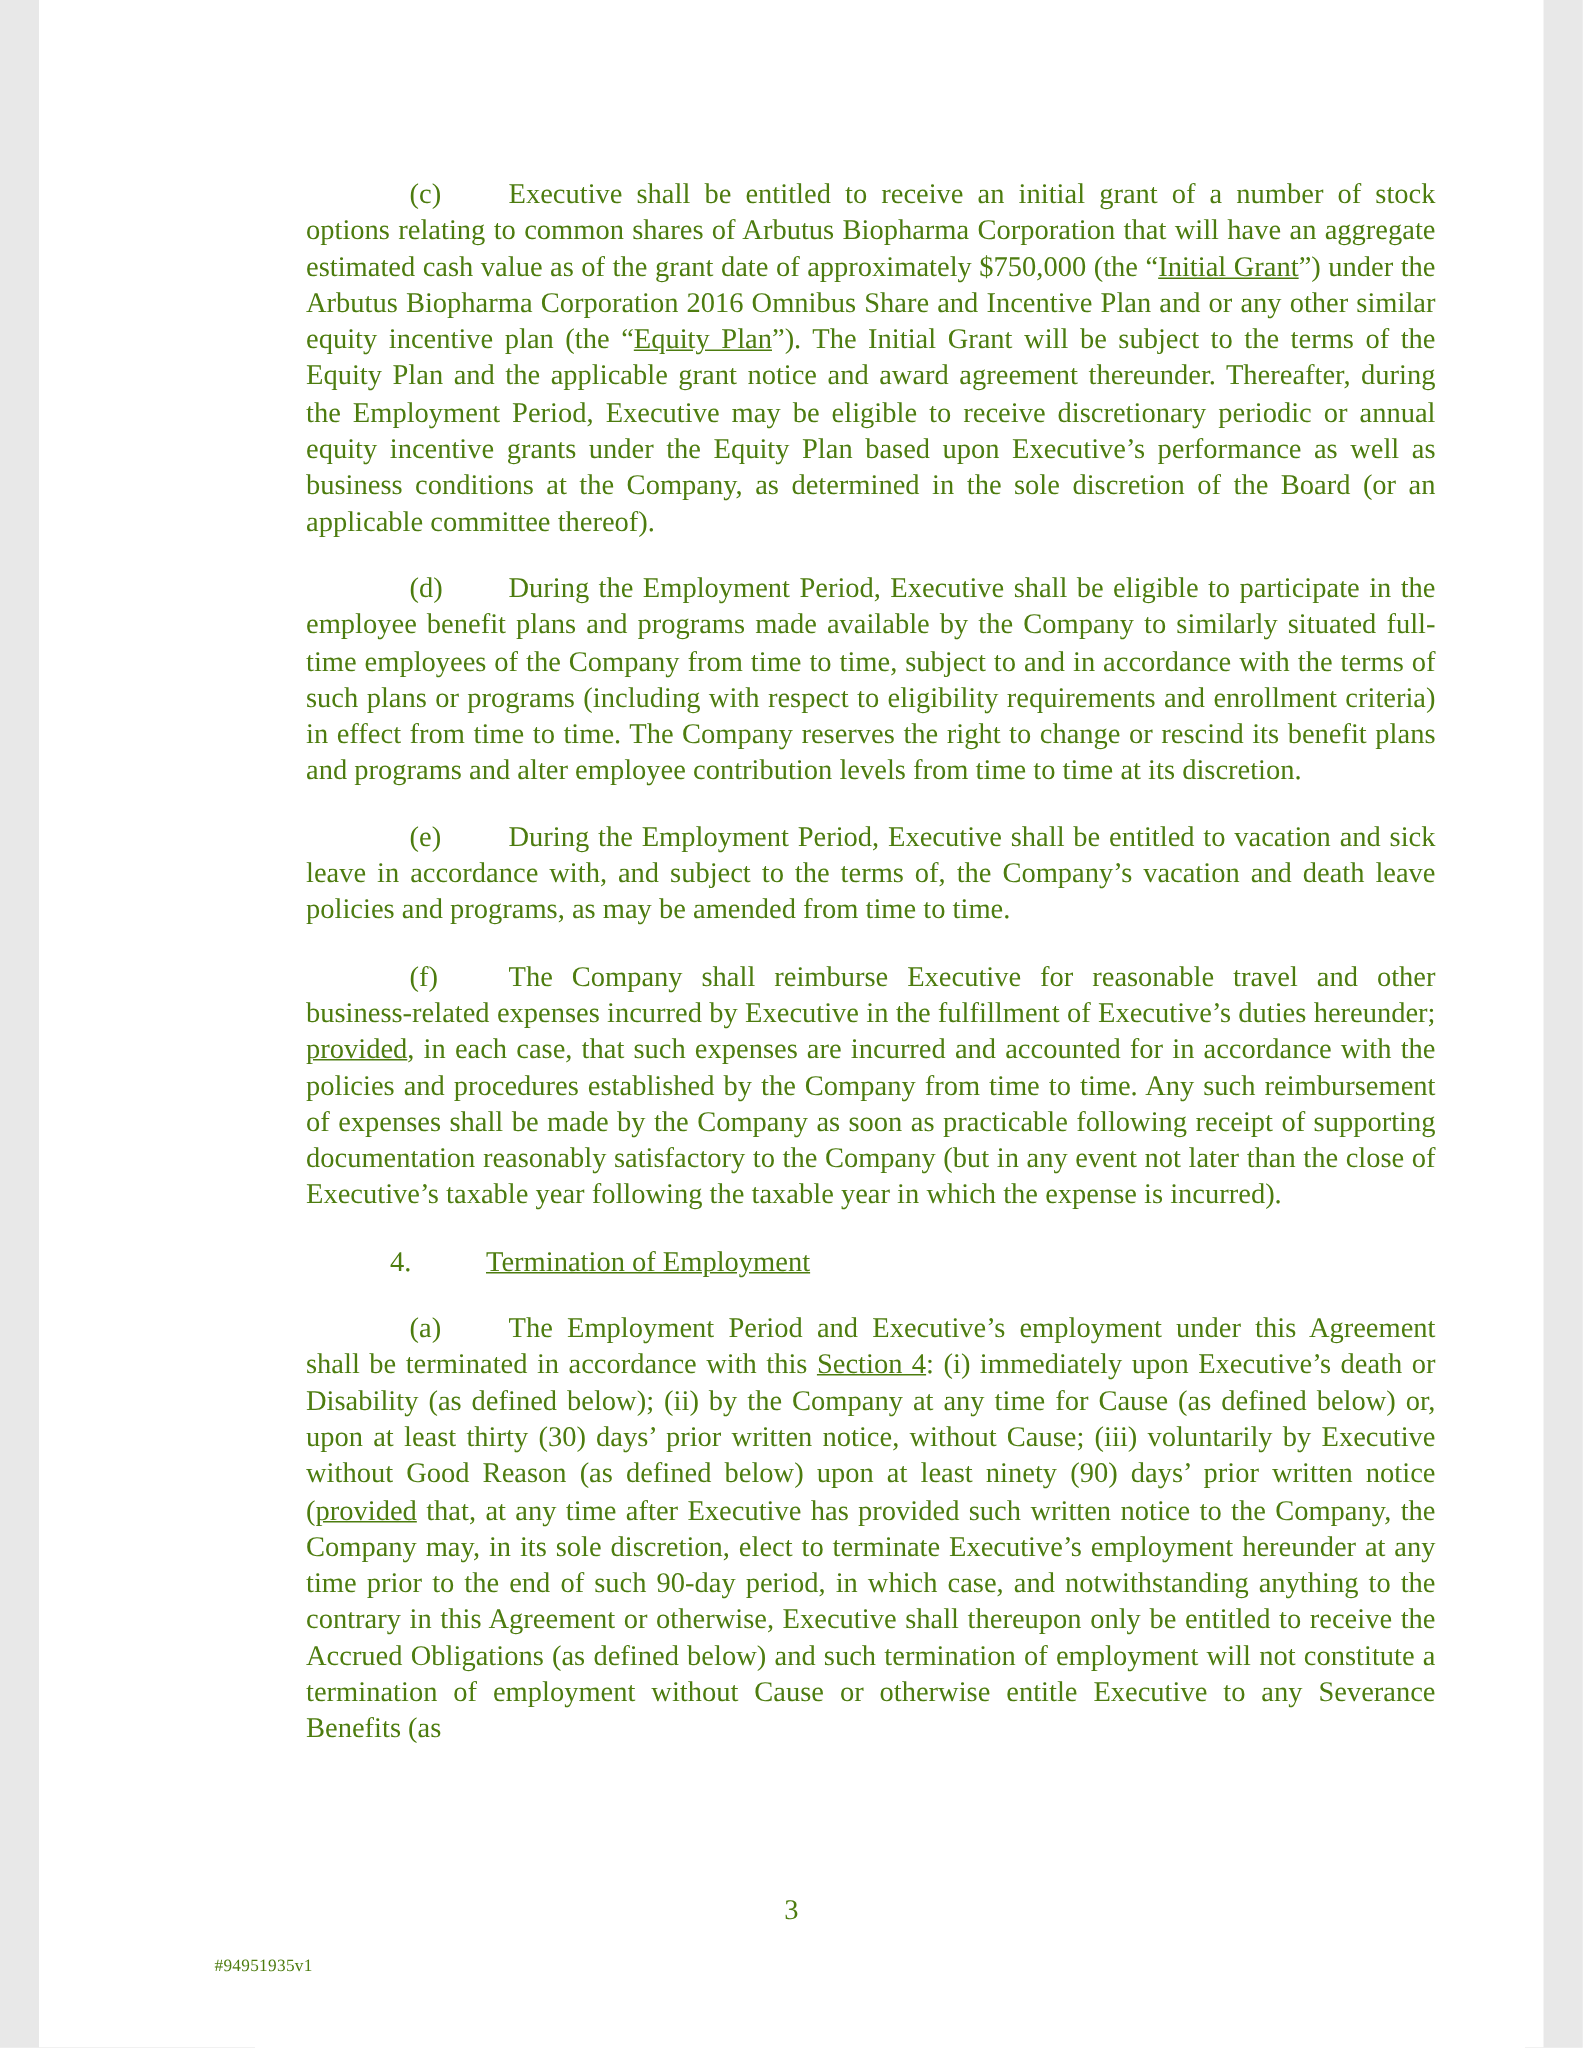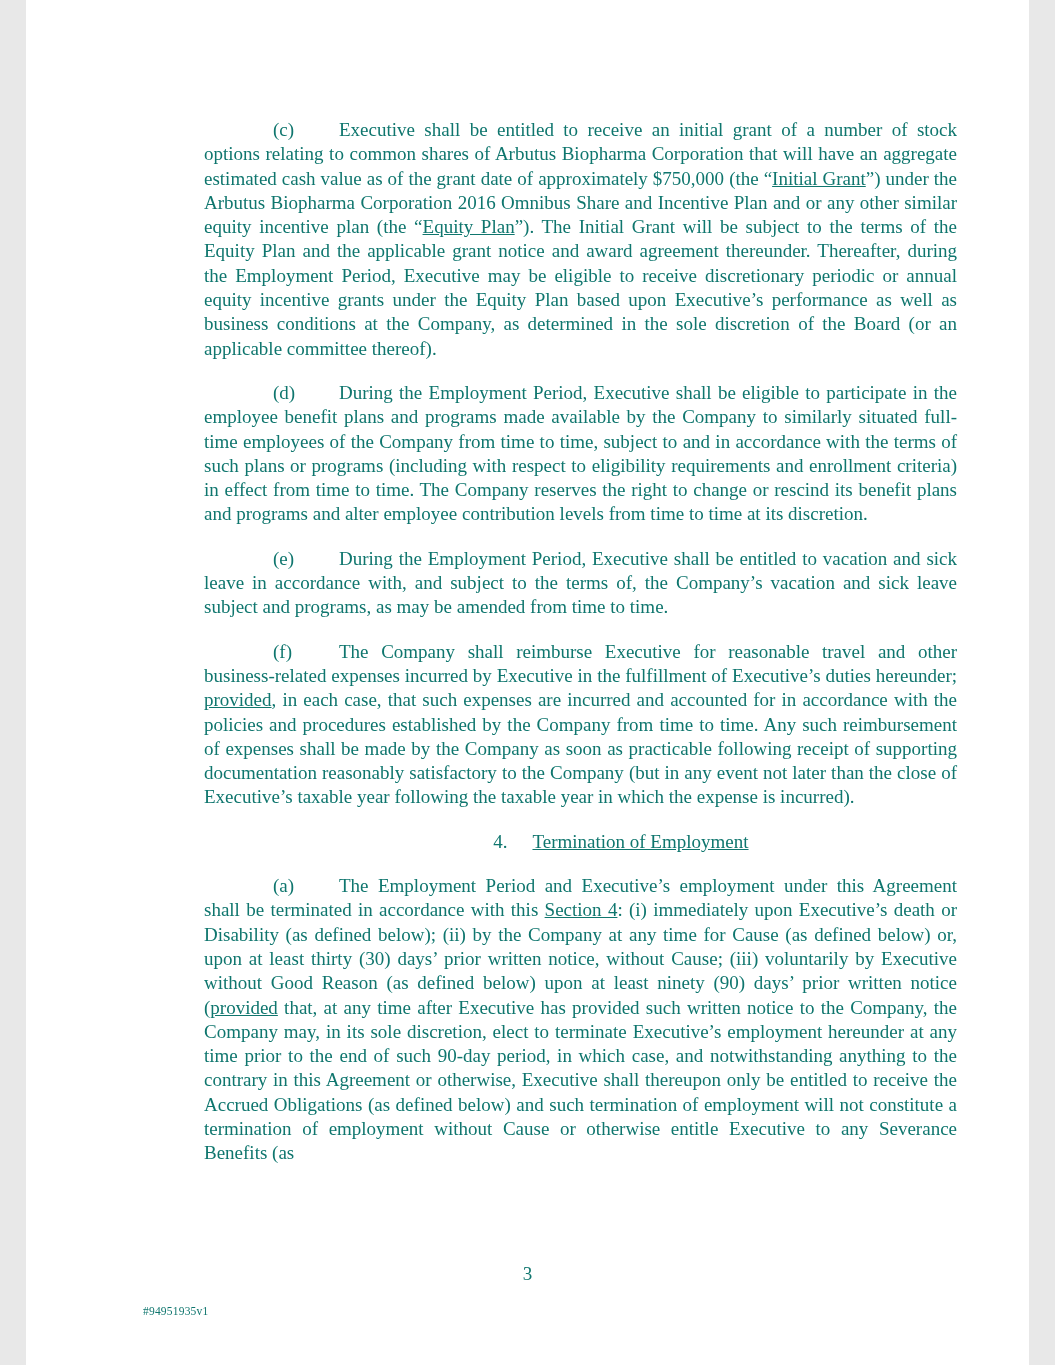--- a/index.html
+++ b/index.html
@@ -6,42 +6,42 @@
   html, body { background: #e8e8e8; }
   .page {
     position: relative;
     width: 1003px;
     height: 1365px;
     margin: 0 auto;
     background: #ffffff;
     font-family: "Liberation Serif", "DejaVu Serif", serif;
     font-size: 19px;
     line-height: 24.3px;
-    color: #0f766e;
+    color: #4d7c0f;
     overflow: hidden;
   }
   .content {
     position: absolute;
     left: 178px;
     top: 118px;
     width: 753px;
   }
   .para {
     text-align: justify;
     margin-bottom: 20px;
   }
   .para-label {
     display: inline-block;
     margin-left: 69px;
     width: 66px;
   }
   .u { text-decoration: underline; }
   .heading {
     margin-bottom: 20px;
-    text-align: center;
+    text-align: left;
     margin-left: 48px;
   }
   .heading-num {
     display: inline-block;
     margin-left: 8px;
     width: 64px;
   }
   .heading-title { text-decoration: underline; }
   .footer-page {
     position: absolute;
@@ -62,21 +62,21 @@
 </head>
 <body>
 
 <div class="page">
   <main class="content">
 
     <p class="para"><span class="para-label">(c)</span><span class="para-text"><span>Executive shall be entitled to receive an initial grant of a number of stock options relating to common shares of Arbutus Biopharma Corporation that will have an aggregate estimated cash value as of the grant date of approximately $750,000 (the “</span><span class="u">Initial Grant</span><span>”) under the Arbutus Biopharma Corporation 2016 Omnibus Share and Incentive Plan and or any other similar equity incentive plan (the “</span><span class="u">Equity Plan</span><span>”). The Initial Grant will be subject to the terms of the Equity Plan and the applicable grant notice and award agreement thereunder.  Thereafter, during the Employment Period, Executive may be eligible to receive discretionary periodic or annual equity incentive grants under the Equity Plan based upon Executive’s performance as well as business conditions at the Company, as determined in the sole discretion of the Board (or an applicable committee thereof).</span></span></p>
 
     <p class="para"><span class="para-label">(d)</span><span class="para-text"><span>During the Employment Period, Executive shall be eligible to participate in the employee benefit plans and programs made available by the Company to similarly situated full-time employees of the Company from time to time, subject to and in accordance with the terms of such plans or programs (including with respect to eligibility requirements and enrollment criteria) in effect from time to time. The Company reserves the right to change or rescind its benefit plans and programs and alter employee contribution levels from time to time at its discretion.</span></span></p>
 
-    <p class="para"><span class="para-label">(e)</span><span class="para-text"><span>During the Employment Period, Executive shall be entitled to vacation and sick leave in accordance with, and subject to the terms of, the Company’s vacation and sick leave subject and programs, as may be amended from time to time.</span></span></p>
+    <p class="para"><span class="para-label">(e)</span><span class="para-text"><span>During the Employment Period, Executive shall be entitled to vacation and sick leave in accordance with, and subject to the terms of, the Company’s vacation and death leave policies and programs, as may be amended from time to time.</span></span></p>
 
     <p class="para"><span class="para-label">(f)</span><span class="para-text"><span>The Company shall reimburse Executive for reasonable travel and other business-related expenses incurred by Executive in the fulfillment of Executive’s duties hereunder; </span><span class="u">provided</span><span>, in each case, that such expenses are incurred and accounted for in accordance with the policies and procedures established by the Company from time to time. Any such reimbursement of expenses shall be made by the Company as soon as practicable following receipt of supporting documentation reasonably satisfactory to the Company (but in any event not later than the close of Executive’s taxable year following the taxable year in which the expense is incurred).</span></span></p>
 
     <p class="heading"><span class="heading-num">4.</span><span class="heading-title">Termination of Employment</span></p>
 
     <p class="para"><span class="para-label">(a)</span><span class="para-text"><span>The Employment Period and Executive’s employment under this Agreement shall be terminated in accordance with this </span><span class="u">Section 4</span><span>: (i) immediately upon Executive’s death or Disability (as defined below); (ii) by the Company at any time for Cause (as defined below) or, upon at least thirty (30) days’ prior written notice, without Cause; (iii) voluntarily by Executive without Good Reason (as defined below) upon at least ninety (90) days’ prior written notice (</span><span class="u">provided</span><span> that, at any time after Executive has provided such written notice to the Company, the Company may, in its sole discretion, elect to terminate Executive’s employment hereunder at any time prior to the end of such 90-day period, in which case, and notwithstanding anything to the contrary in this Agreement or otherwise, Executive shall thereupon only be entitled to receive the Accrued Obligations (as defined below) and such termination of employment will not constitute a termination of employment without Cause or otherwise entitle Executive to any Severance Benefits (as</span></span></p>
 
   </main>
 
   <div class="footer-page">3</div>

